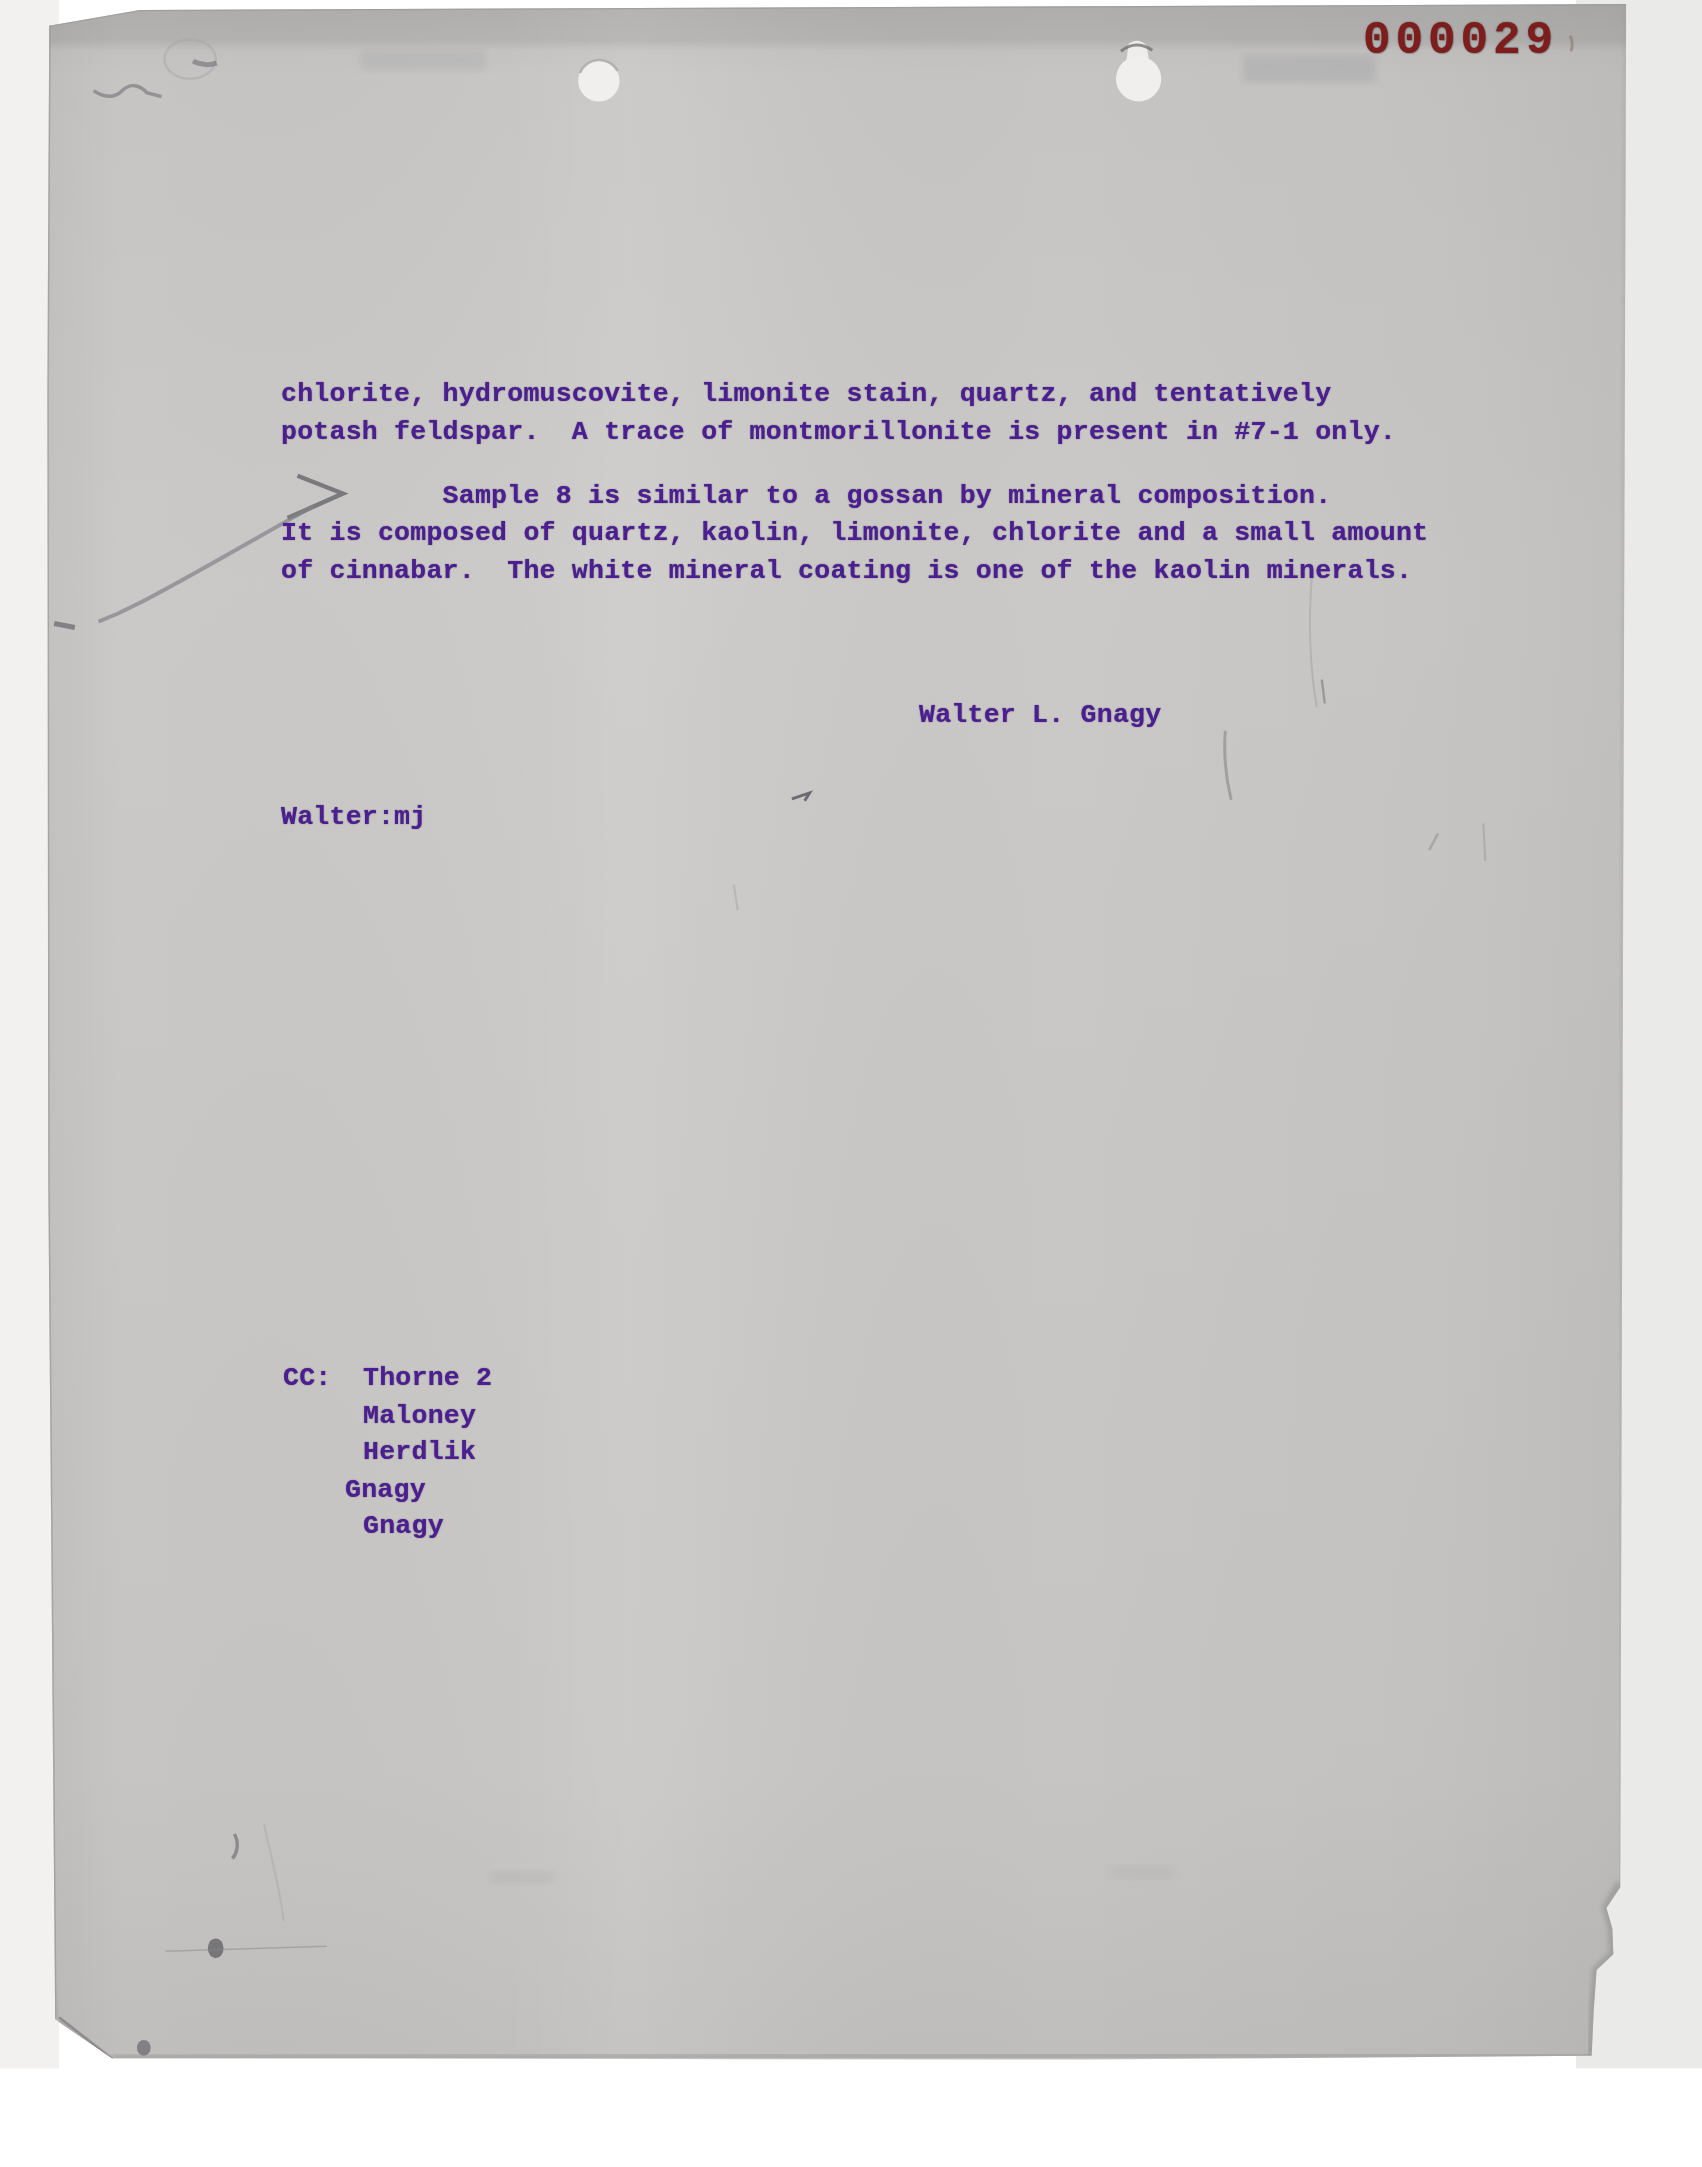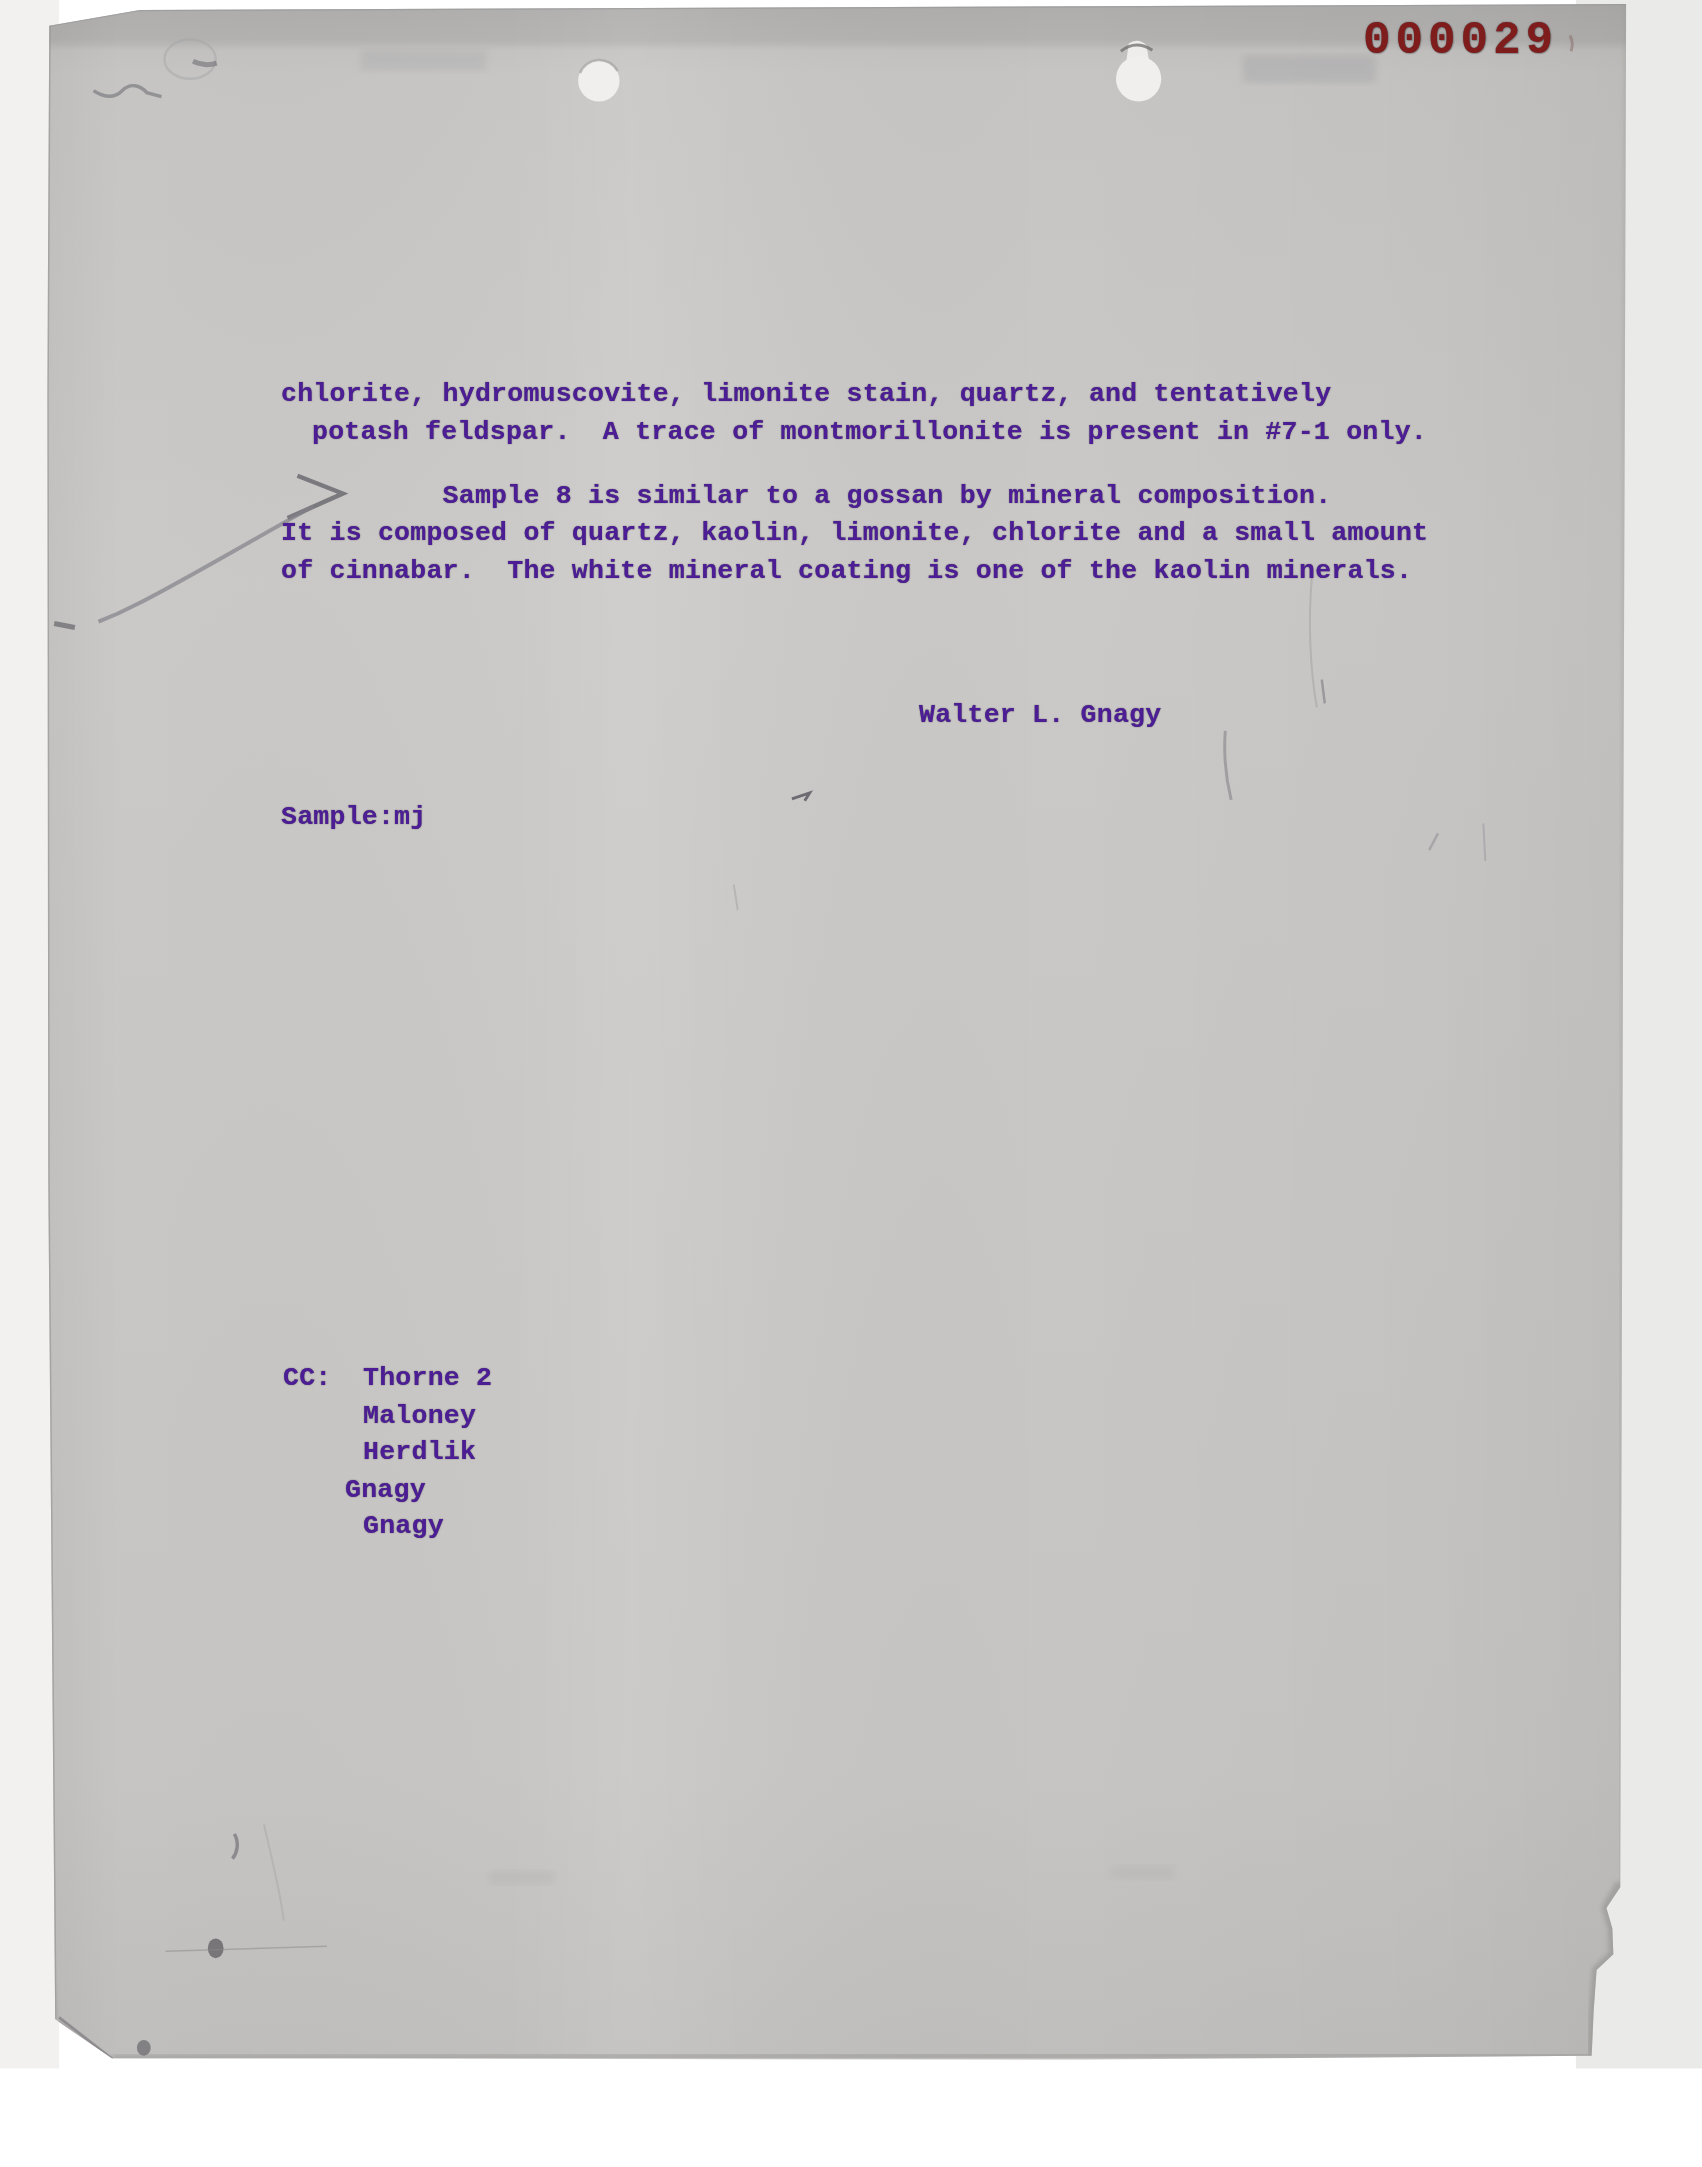--- a/index.html
+++ b/index.html
@@ -18,21 +18,21 @@
     letter-spacing:0.2px;
   }
   .stamp{
     position:absolute;left:1363px;top:15.8px;
     font-family:"Liberation Mono","DejaVu Sans Mono",monospace;
     font-weight:700;font-size:46px;line-height:51px;
     letter-spacing:4.9px;color:#7f1d1d;
     text-shadow:0 0 1.5px rgba(52,52,58,.8), 1px 1px 1px rgba(52,52,58,.25);
   }
   .l-para1-1{left:281px;top:378px;}
-  .l-para1-2{left:281px;top:416px;margin-left:31px;}
+  .l-para1-2{left:281px;top:416px;}
   .l-para2-1{left:281px;top:480px;}
   .l-para2-2{left:281px;top:517px;}
   .l-para2-3{left:281px;top:555px;}
   .l-signature{left:919px;top:699px;}
   .l-typist{left:281px;top:801px;}
   .l-cc-label{left:283px;top:1362px;}
   .l-cc-0{left:363px;top:1362px;text-align:right;}
   .l-cc-1{left:363px;top:1400px;}
   .l-cc-2{left:363px;top:1436px;}
   .l-cc-3{left:345px;top:1474px;}
@@ -133,21 +133,21 @@
 
 <div class="txt l-para1-1">chlorite, hydromuscovite, limonite stain, quartz, and tentatively</div>
 <div class="txt l-para1-2">potash feldspar.  A trace of montmorillonite is present in #7-1 only.</div>
 
 <div class="txt l-para2-1">          Sample 8 is similar to a gossan by mineral composition.</div>
 <div class="txt l-para2-2">It is composed of quartz, kaolin, limonite, chlorite and a small amount</div>
 <div class="txt l-para2-3">of cinnabar.  The white mineral coating is one of the kaolin minerals.</div>
 
 <div class="txt l-signature">Walter L. Gnagy</div>
 
-<div class="txt l-typist">Sample:mj</div>
+<div class="txt l-typist">Walter:mj</div>
 
 <div class="txt l-cc-label">CC:</div>
 <div class="txt l-cc-0">Thorne 2</div>
 <div class="txt l-cc-1">Maloney</div>
 <div class="txt l-cc-2">Herdlik</div>
 <div class="txt l-cc-3">Gnagy</div>
 <div class="txt l-cc-4">Gnagy</div>
 
 
 </body></html>

